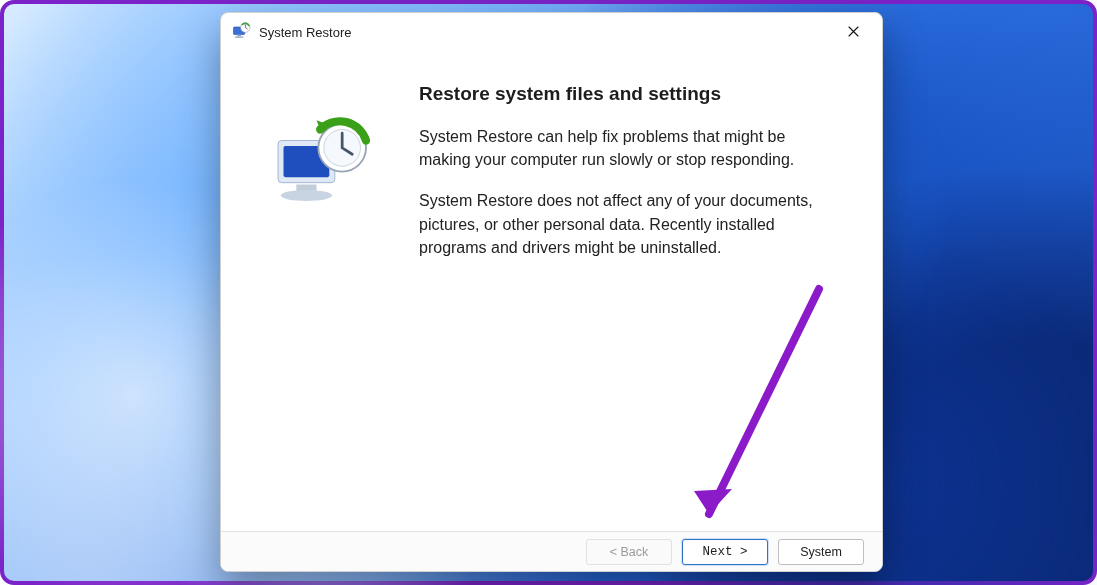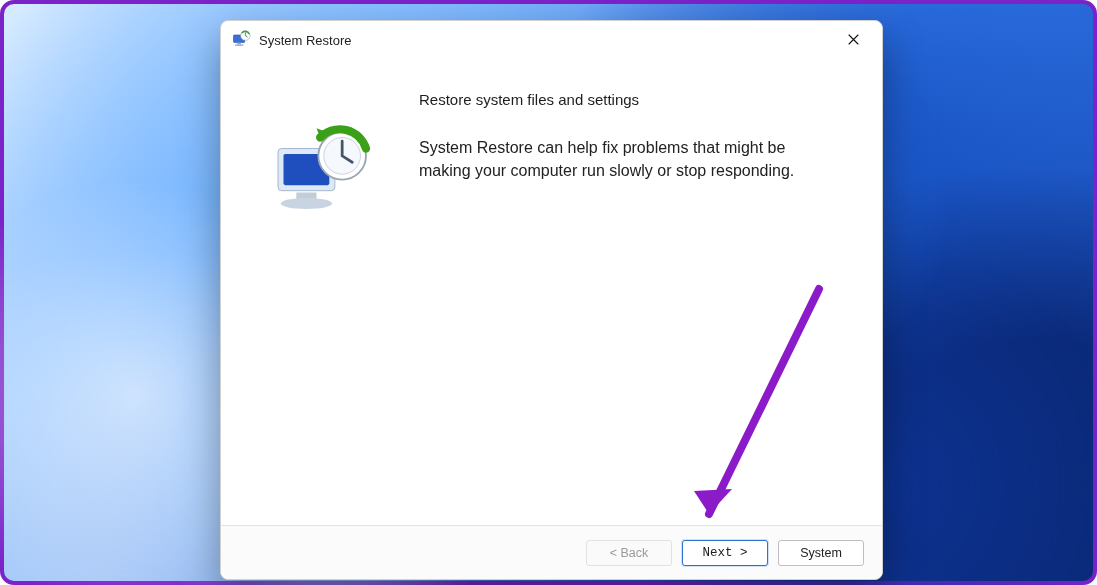--- a/index.html
+++ b/index.html
@@ -30,21 +30,21 @@
   .sw2 { right:-140px; top:120px; width:720px; height:720px;
          background: radial-gradient(closest-side, rgba(14,52,150,0.85), rgba(14,52,150,0) 70%); }
   .sw3 { right:60px;  top:-60px;  width:520px; height:520px;
          background: radial-gradient(closest-side, rgba(38,104,220,0.7), rgba(38,104,220,0) 70%); }
   .sw4 { left:80px;  top:260px;  width:480px; height:480px;
          background: radial-gradient(closest-side, rgba(180,218,255,0.7), rgba(180,218,255,0) 70%); }
 
   
   .window {
     position: absolute;
-    left: 216px; top: 16px;
+    left: 216px; top: 8px;
     width: 663px; height: 560px;
     background: #ffffff;
     border: 1px solid #d0d0d0;
     border-radius: 8px;
     box-shadow: 0 18px 40px rgba(0,0,0,0.35);
     display: flex; flex-direction: column;
   }
 
   .titlebar {
     height: 38px;
@@ -70,31 +70,31 @@
   .side {
     width: 186px; flex: 0 0 186px;
     display: flex; justify-content: center; align-items: flex-start;
     padding-top: 40px;
   }
   .main {
     flex: 1;
     padding-left: 4px;
   }
   .main h1 {
-    font-size: 15px; font-weight: 400; color: #1d1d1d;
-    margin-top: 10px; margin-bottom: 28px;
+    font-size: 19px; font-weight: 700; color: #1d1d1d;
+    margin-top: 10px; margin-bottom: 20px;
   }
   .main p {
     font-size: 16px; line-height: 1.45; color: #222;
     margin-bottom: 18px;
     max-width: 420px;
   }
 
   .footer {
-    height: 54px;
+    height: 40px;
     border-top: 1px solid #e3e3e3;
     display: flex; align-items: center; justify-content: flex-end;
     gap: 10px;
     padding: 0 18px;
     background: #fbfbfb;
     border-bottom-left-radius: 8px; border-bottom-right-radius: 8px;
   }
   .btn {
     min-width: 86px; height: 26px;
     padding: 0 14px;
@@ -172,20 +172,21 @@
 
             <path d="M58 18 A30 30 0 0 1 108 30" stroke="#3aa017" stroke-width="9" fill="none" stroke-linecap="round"></path>
             <path d="M54 8 L58 18 L68 13 Z" fill="#3aa017"></path>
           </svg>
         </span>
       </div>
 
       <div class="main">
         <h1>Restore system files and settings</h1>
         <p>System Restore can help fix problems that might be making your computer run slowly or stop responding.</p>
+        <p>System Restore does not affect any of your documents, pictures, or other personal data. Recently installed programs and drivers might be uninstalled.</p>
       </div>
     </div>
 
     <div class="footer">
       <button class="btn disabled">&lt; Back</button>
       <button class="btn primary">Next &gt;</button>
       <button class="btn">System</button>
     </div>
 
   </div>

